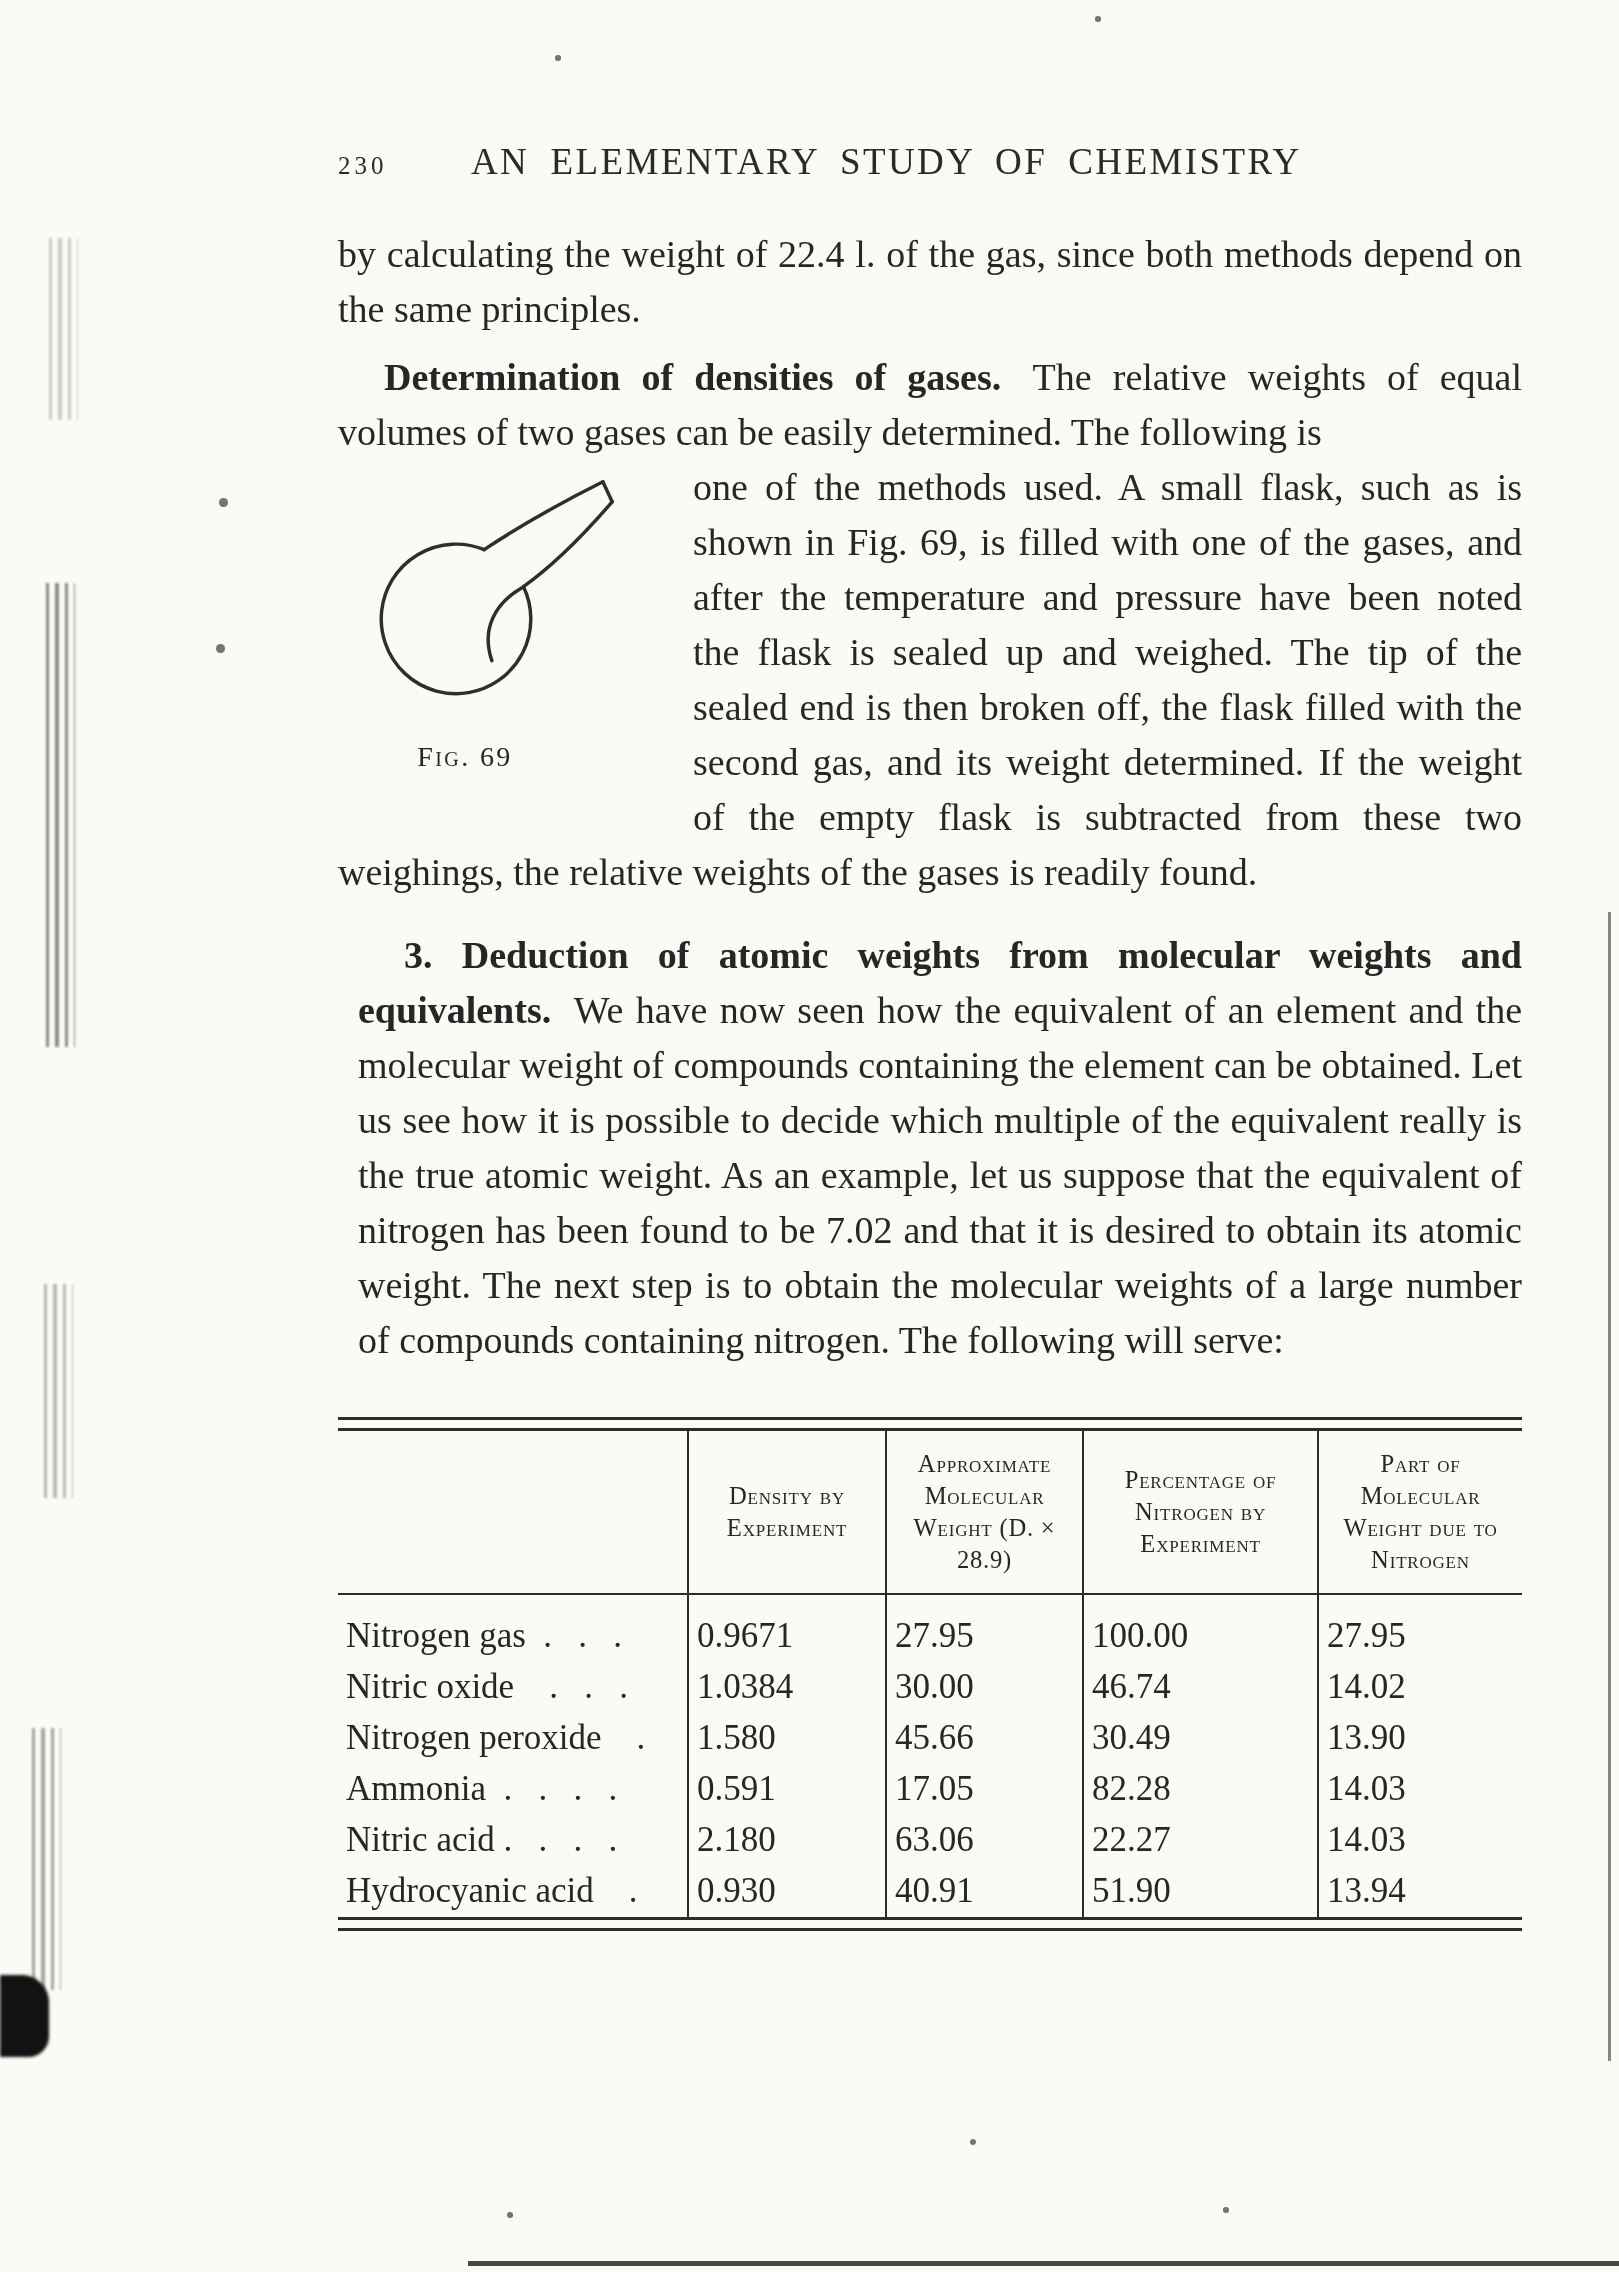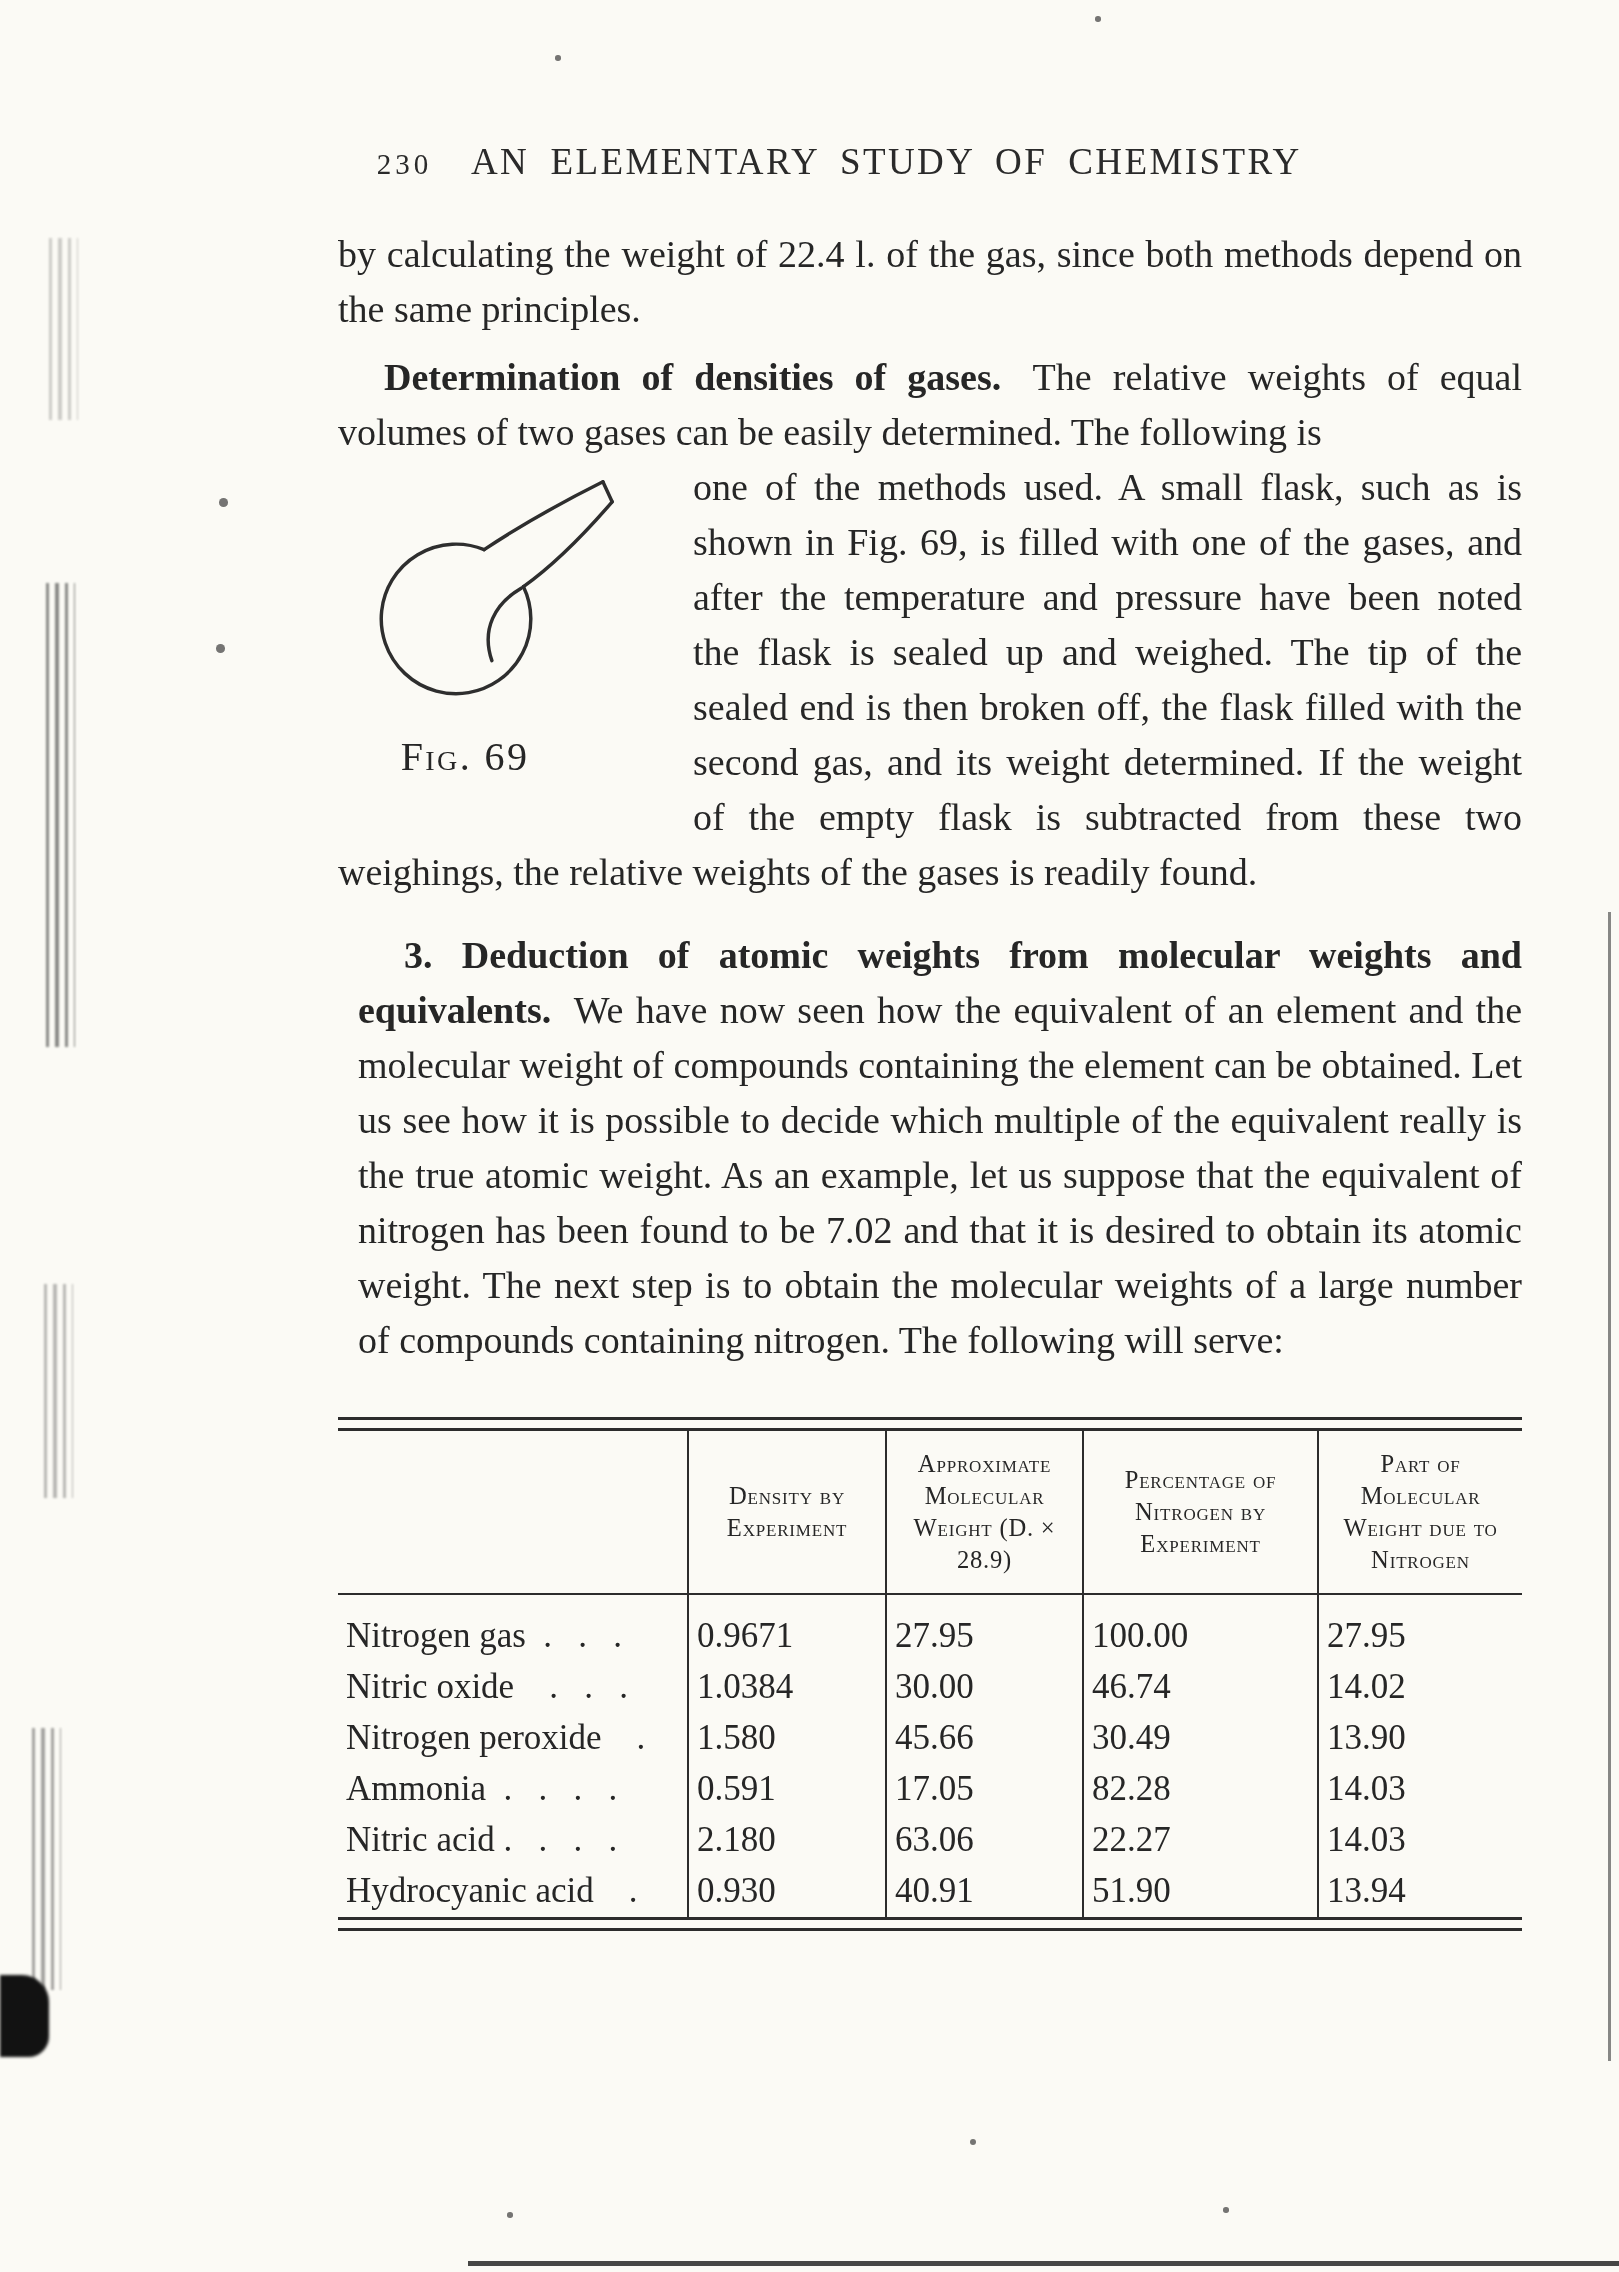--- a/index.html
+++ b/index.html
@@ -13,38 +13,38 @@
   }
   .page-content {
     position:absolute;
     left:338px; top:140px;
     width:1184px;
   }
   .header-row {
     display:flex; align-items:baseline;
     font-size:37px; margin-bottom:44px; color:#2a2a2a;
   }
-  .page-number { width:133px; letter-spacing:4px; font-size:29px;text-align:center; }
+  .page-number { width:133px; letter-spacing:4px; font-size:25px; }
   .book-title { letter-spacing:2.4px; word-spacing:9.5px; }
   .body-text {
     font-size:38px; line-height:55px; text-align:justify;
     color:#262626;
   }
   .indent { text-indent:46px; }
   .lead { font-weight:700; margin-right:11px; }
   #para-intro { margin-bottom:12.7px; }
   #para-deduction { margin-top:28.5px;margin-left:20px; }
   .figure {
     float:left; width:317px; margin:11px 38px 38px 0;
     text-align:center; text-indent:0;
   }
   .figure svg { display:block; margin:0 auto; width:279px; height:239px; }
   .figure-caption {
     display:block; margin-top:19px;
-    font-variant:small-caps; font-size:40px; letter-spacing:2.4px;
+    font-variant:small-caps; font-size:28px; letter-spacing:2.4px;
     text-align:center; width:254px;
   }
   .data-table-wrap { margin-top:49px; }
   .rule-double {
     height:13.5px;
     border-top:3.2px solid #2c2c2c;
     border-bottom:3.2px solid #2c2c2c;
   }
   table.data-table {
     width:100%; border-collapse:collapse; table-layout:fixed;

